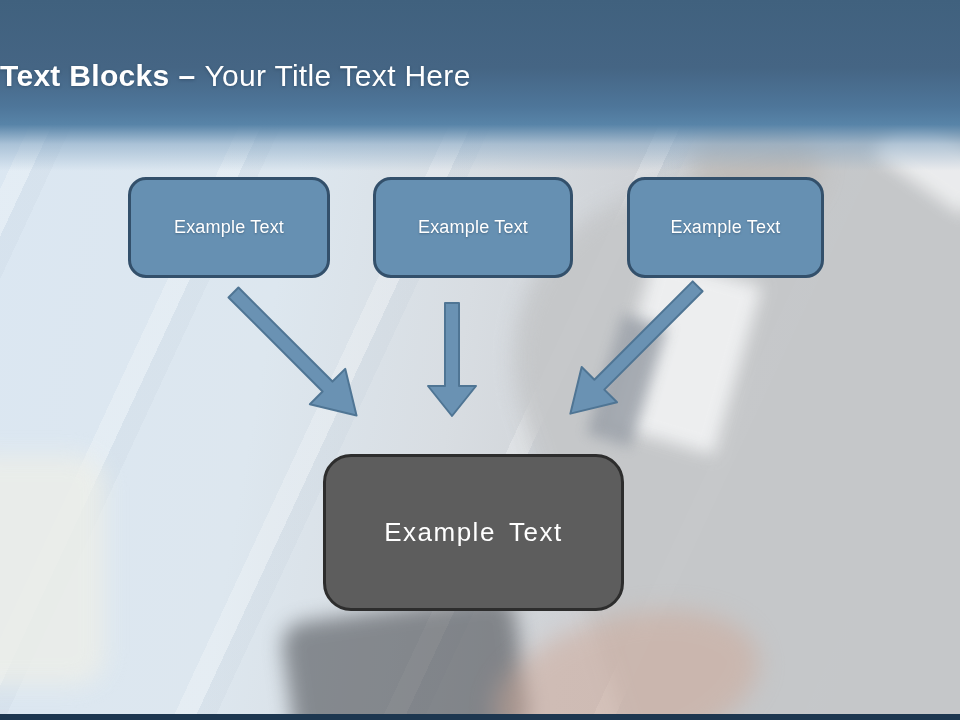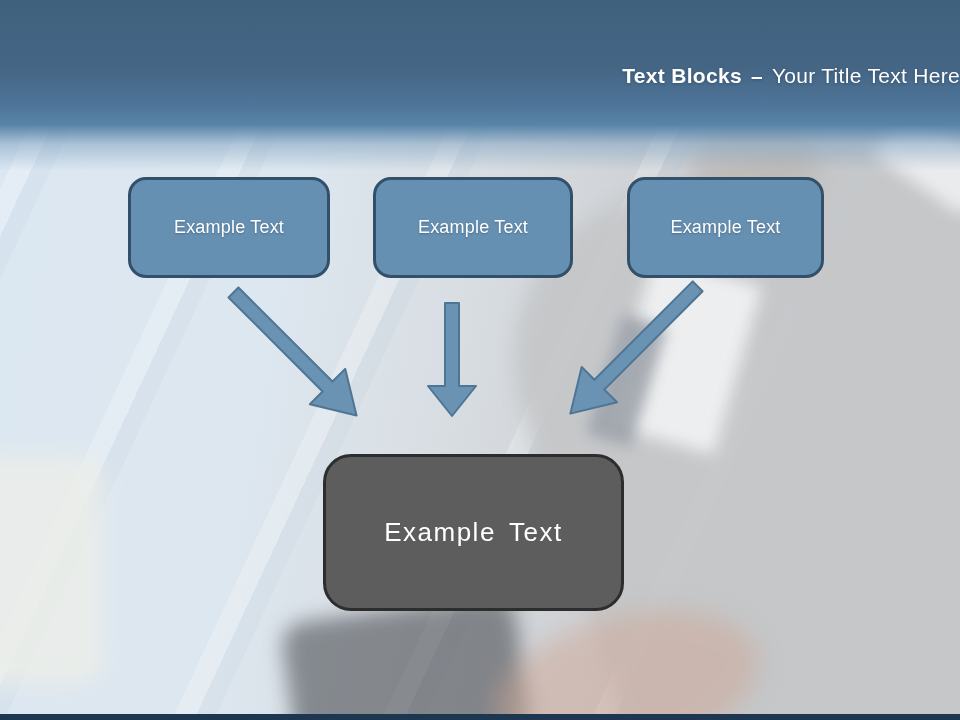--- a/index.html
+++ b/index.html
@@ -42,21 +42,21 @@
 
   
   .title-band {
     position:absolute; left:0; top:0; width:100%; height:178px; z-index:3;
     background:linear-gradient(180deg,
       #40617e 0%, #456584 38%, #4e769a 60%, #5884a8 70%,
       rgba(130,164,194,0.55) 81%, rgba(205,220,232,0) 96%);
   }
   .slide-title {
     position:absolute; left:0; top:56px; width:100%; z-index:4;
-    text-align:right; color:#ffffff; font-size:21px; line-height:40px;
+    text-align:left; color:#ffffff; font-size:30px; line-height:40px;
     font-weight:400; letter-spacing:.3px; margin:0;
     text-shadow:0 1px 3px rgba(20,40,60,.35);
   }
   .slide-title .bold { font-weight:700; }
   .slide-title .sep { font-weight:700; margin:0 9px; }
 
   
   .block {
     position:absolute; z-index:4; box-sizing:border-box;
     background:#6690b2; border:3px solid #33506b; border-radius:18px;

